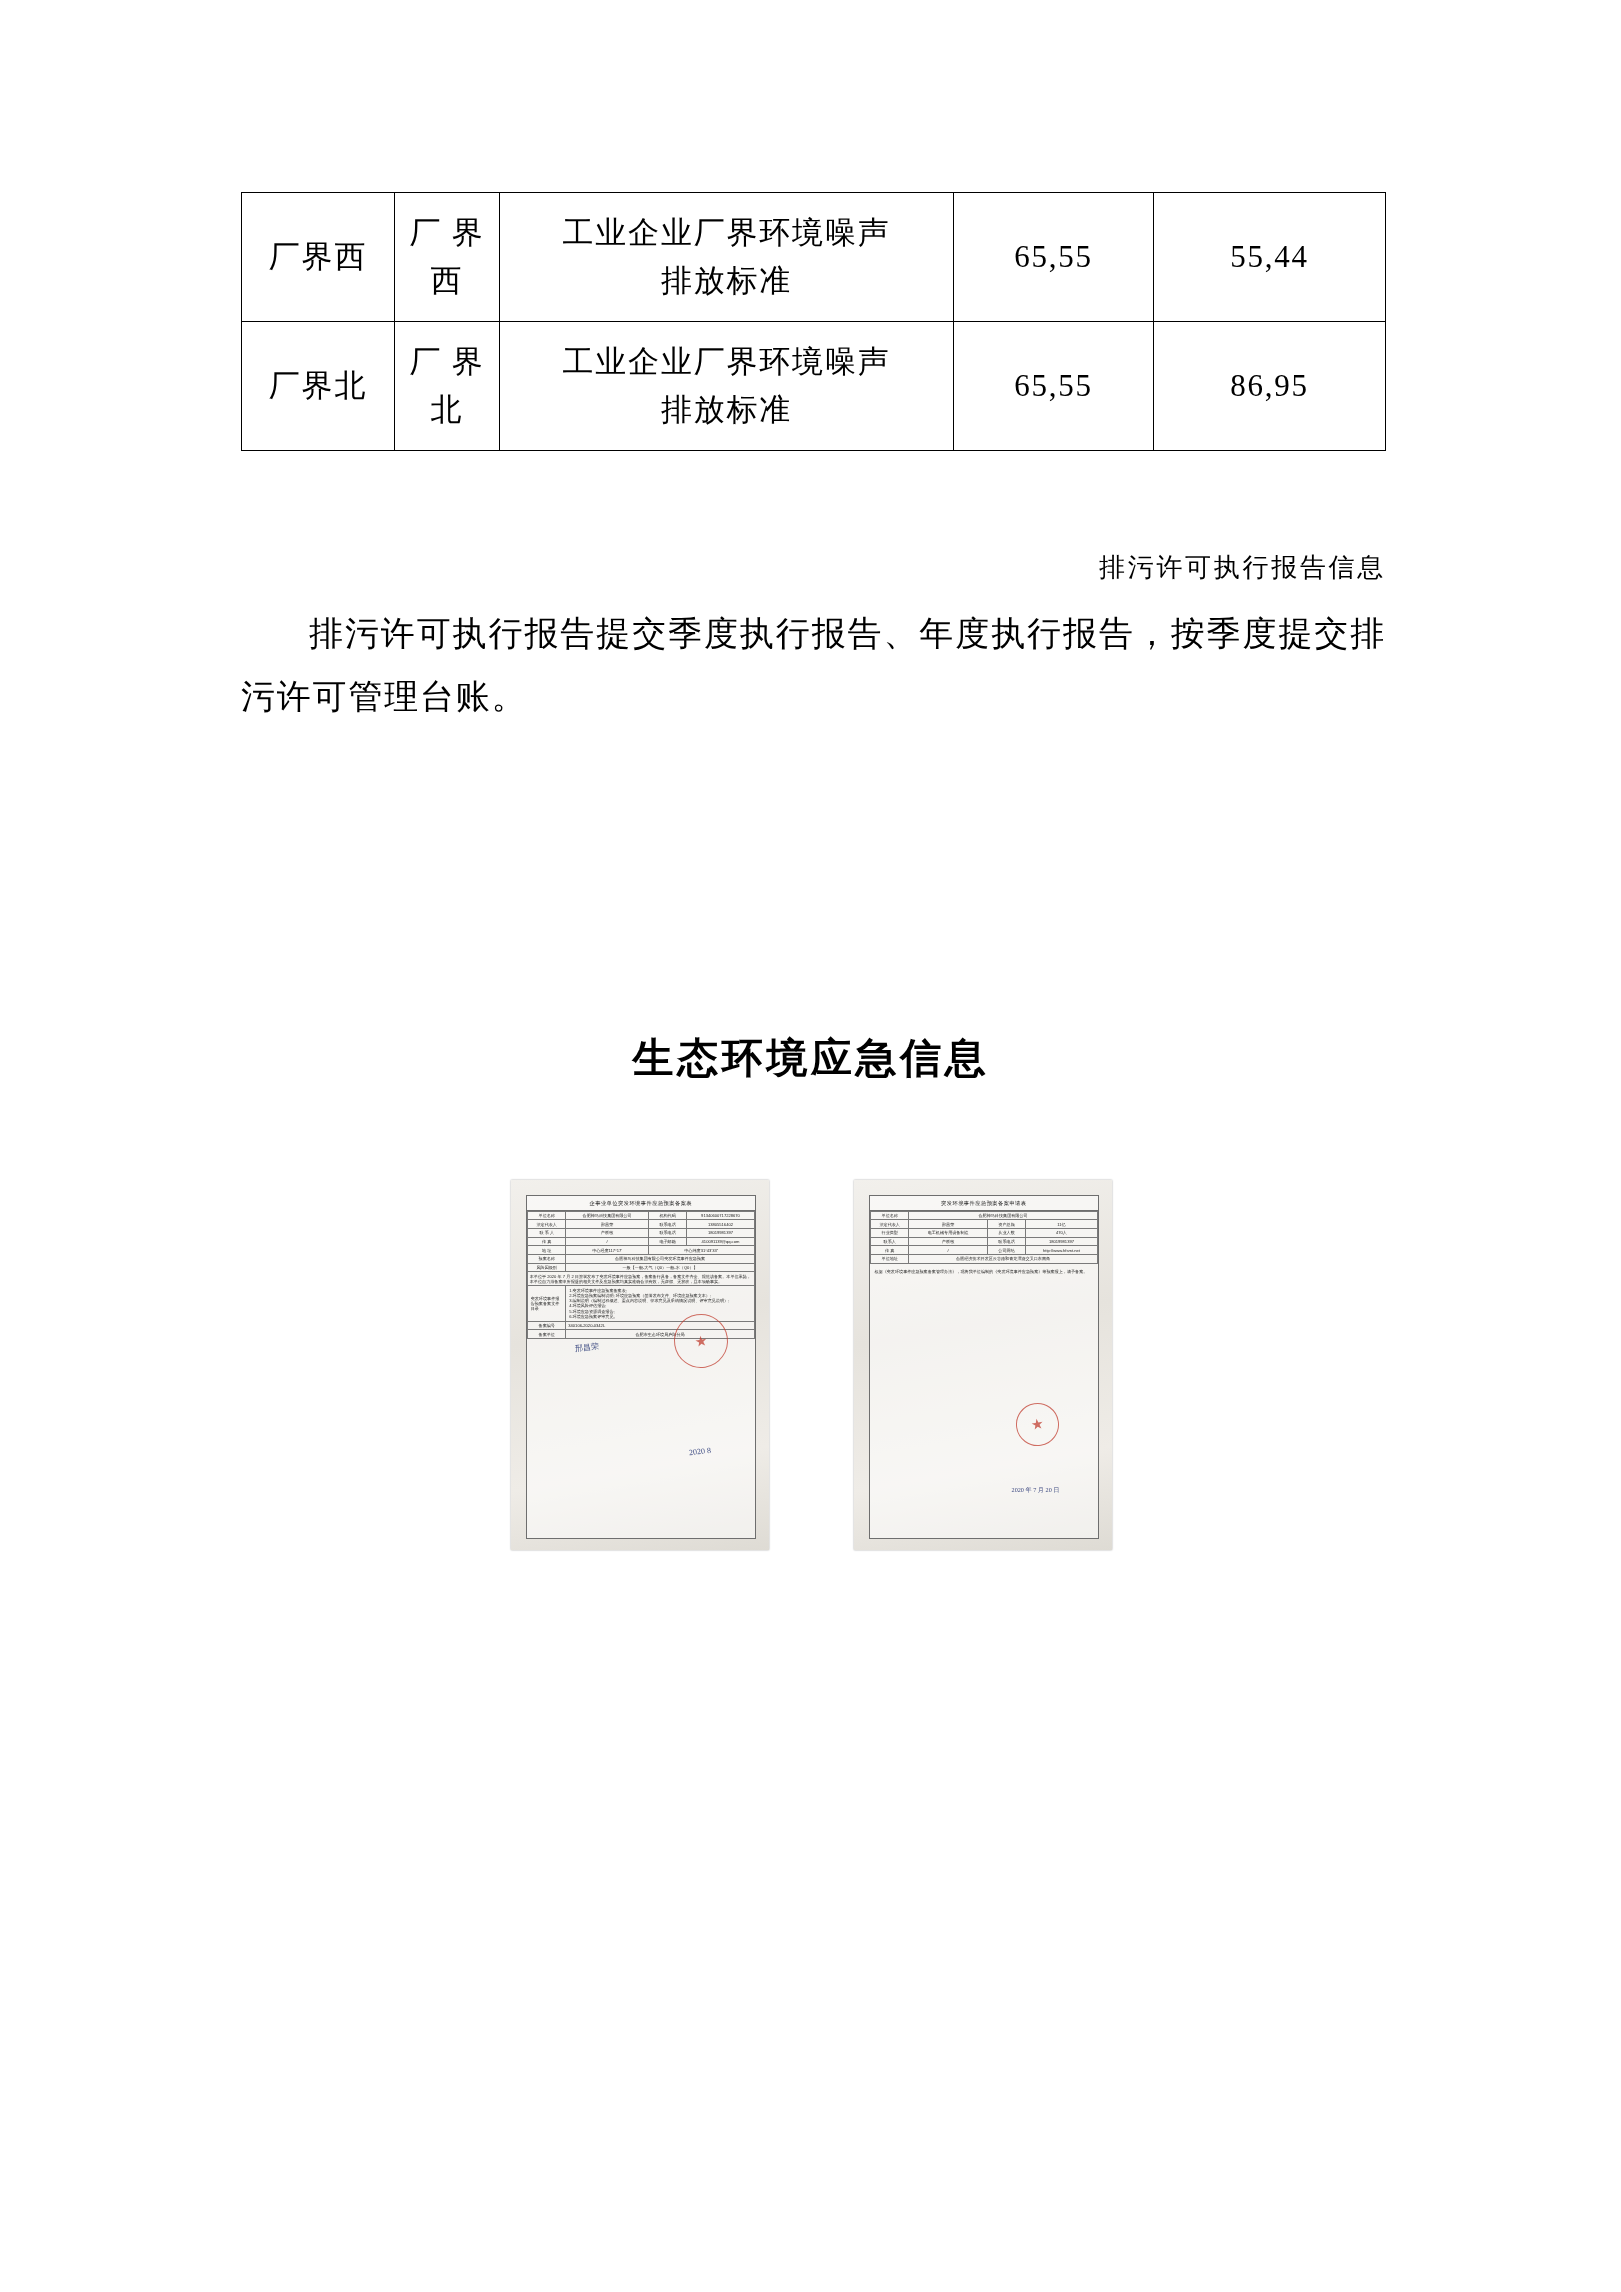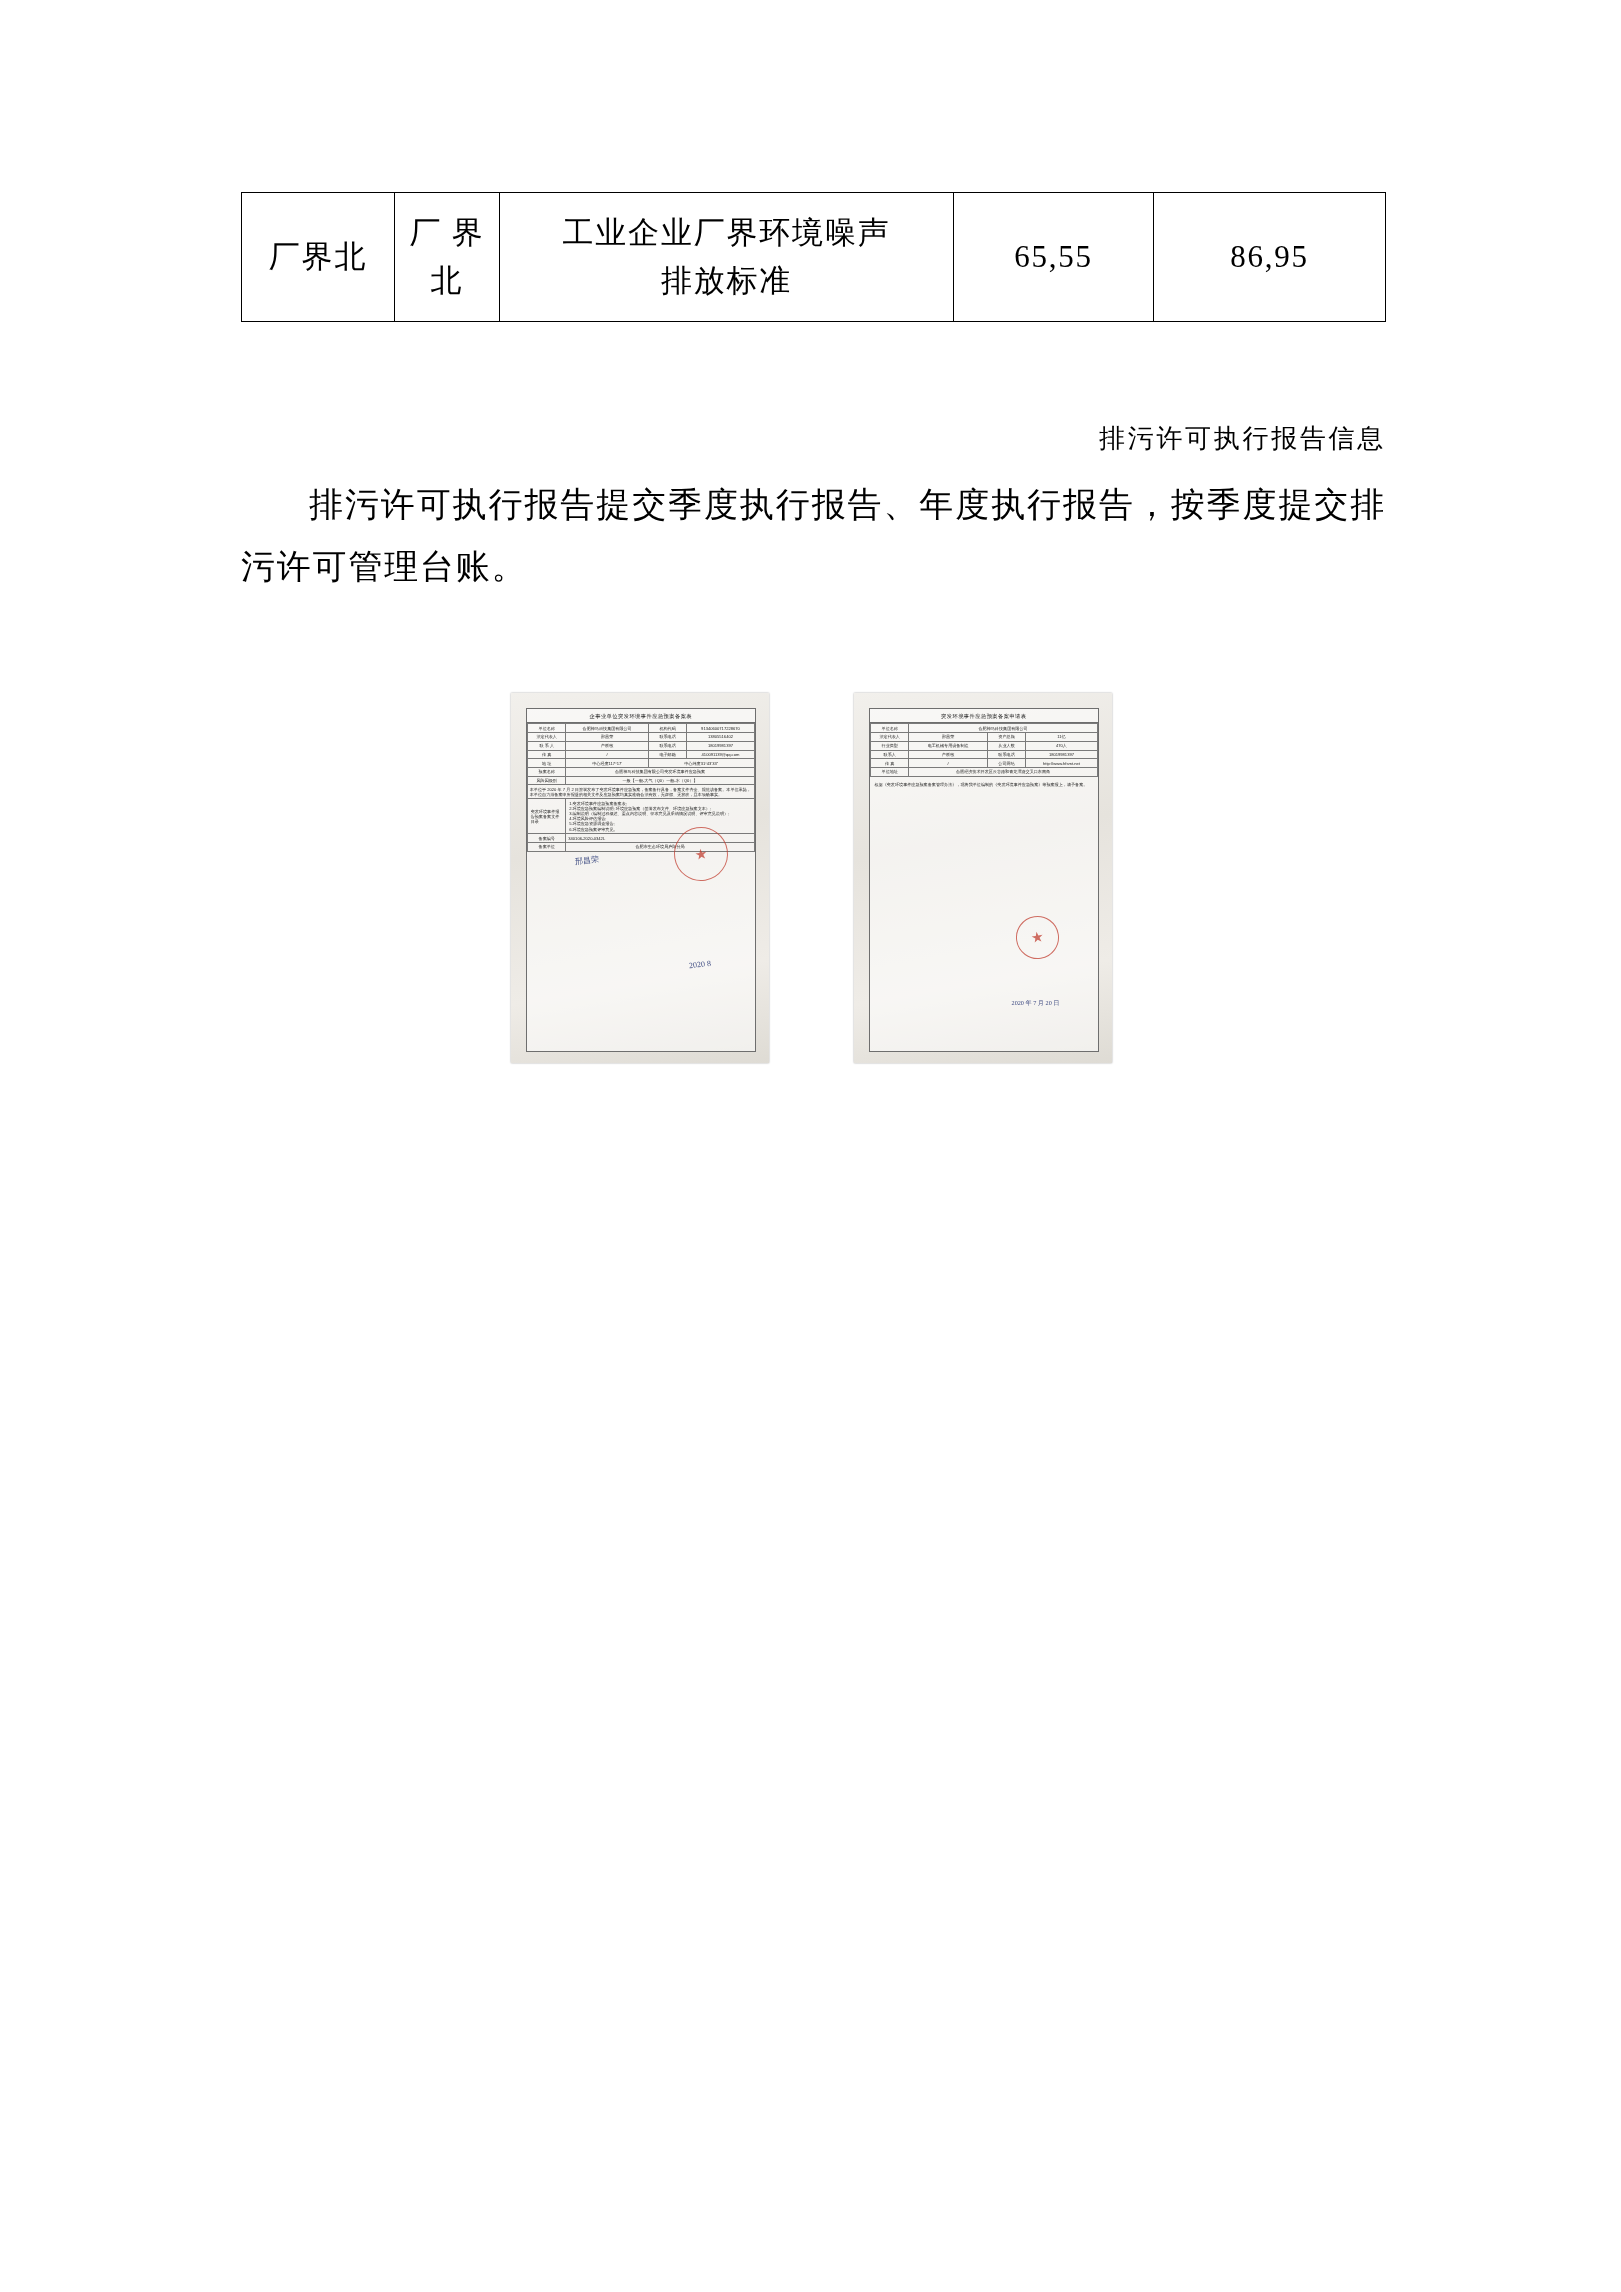--- a/index.html
+++ b/index.html
@@ -183,20 +183,37 @@
     <colgroup>
       <col class="col-a">
         <col class="col-b">
         <col class="col-c">
         <col class="col-d">
         <col class="col-e">
     </colgroup>
     <tbody>
       <tr>
         <td>
+            <span class="cell-wrap">厂界西</span>
+          </td>
+        <td>
+            <span class="cell-wrap">厂 界<br>西</span>
+          </td>
+        <td>
+            <span class="cell-wrap">工业企业厂界环境噪声<br>排放标准</span>
+          </td>
+        <td>
+            <span class="cell-wrap">65,55</span>
+          </td>
+        <td>
+            <span class="cell-wrap">55,44</span>
+          </td>
+      </tr>
+      <tr>
+        <td>
             <span class="cell-wrap">厂界北</span>
           </td>
         <td>
             <span class="cell-wrap">厂 界<br>北</span>
           </td>
         <td>
             <span class="cell-wrap">工业企业厂界环境噪声<br>排放标准</span>
           </td>
         <td>
             <span class="cell-wrap">65,55</span>
@@ -206,20 +223,21 @@
           </td>
       </tr>
     </tbody>
   </table>
 
   <div class="permit-block">
     <div class="permit-title">排污许可执行报告信息</div>
     <div class="permit-para">排污许可执行报告提交季度执行报告、年度执行报告，按季度提交排污许可管理台账。</div>
   </div>
 
+  <div class="emergency-heading">生态环境应急信息</div>
 
   <div class="photos">
 
     <div class="photo photo-a">
       <div class="scan">
         <div class="scan-inner">
           <div class="scan-title">企事业单位突发环境事件应急预案备案表</div>
           <table class="mini-table">
             <tbody>
               <tr>

